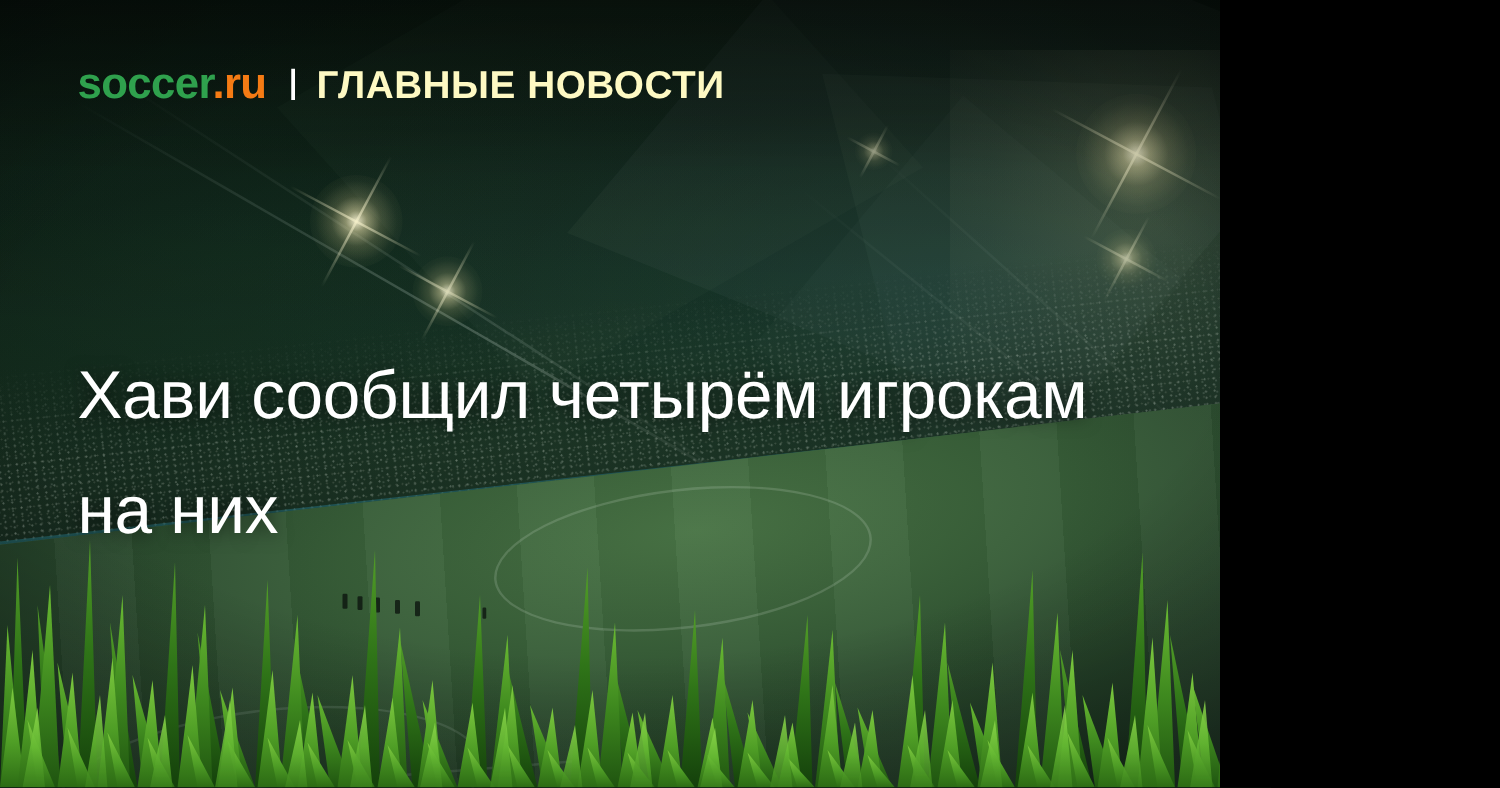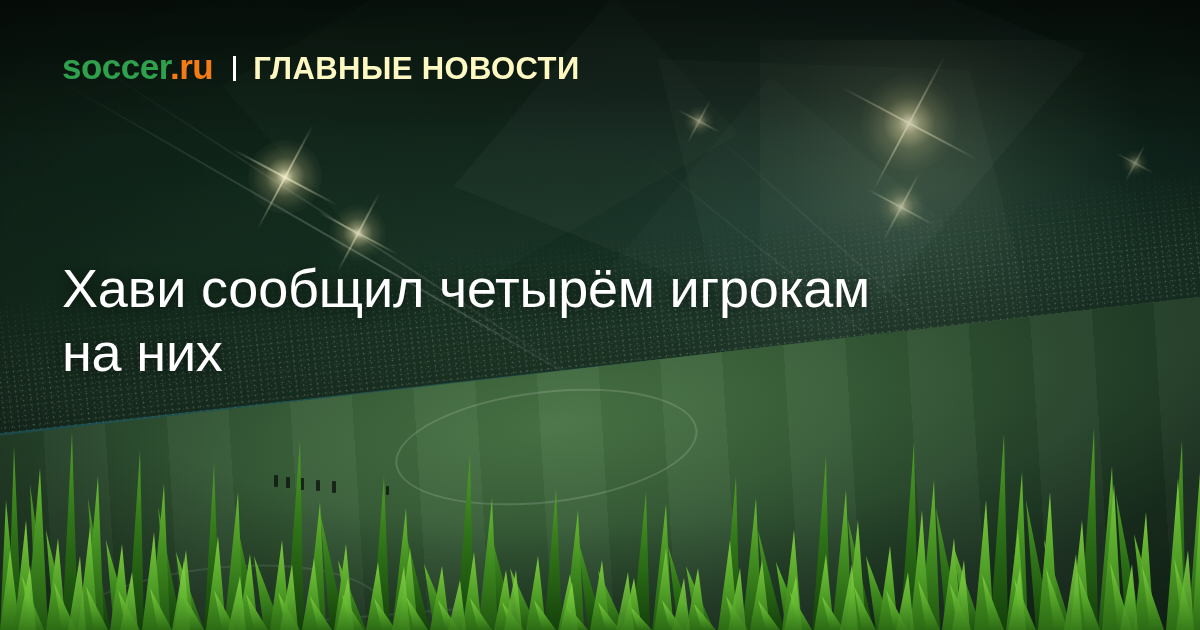--- a/index.html
+++ b/index.html
@@ -7,21 +7,21 @@
     margin: 0;
     padding: 0;
     background: #000;
   }
   body {
     font-family: "Liberation Sans", sans-serif;
   }
 
   .card {
     position: relative;
-    width: 1200px;
+    width: 976px;
     height: 630px;
     overflow: hidden;
     background: #0c1a11;
   }
 
   
   .bg-scene {
     position: absolute;
     inset: 0;
     overflow: hidden;
@@ -268,21 +268,21 @@
     position: absolute;
     left: 62px; top: 221px;
     width: 1060px;
     color: #ffffff;
     font-size: 54px;
     font-weight: 400;
     line-height: 1.18;
     letter-spacing: -0.2px;
     text-shadow: 0 2px 14px rgba(0,0,0,0.55);
   }
-  .headline-line { display: block; }
+  .headline-line { display: block; margin-top: 28px; }
 </style>
 </head>
 <body>
 
 <div class="card">
 
   <div class="bg-scene">
     <div class="bg-base"></div>
     <div class="bg-haze"></div>
 

